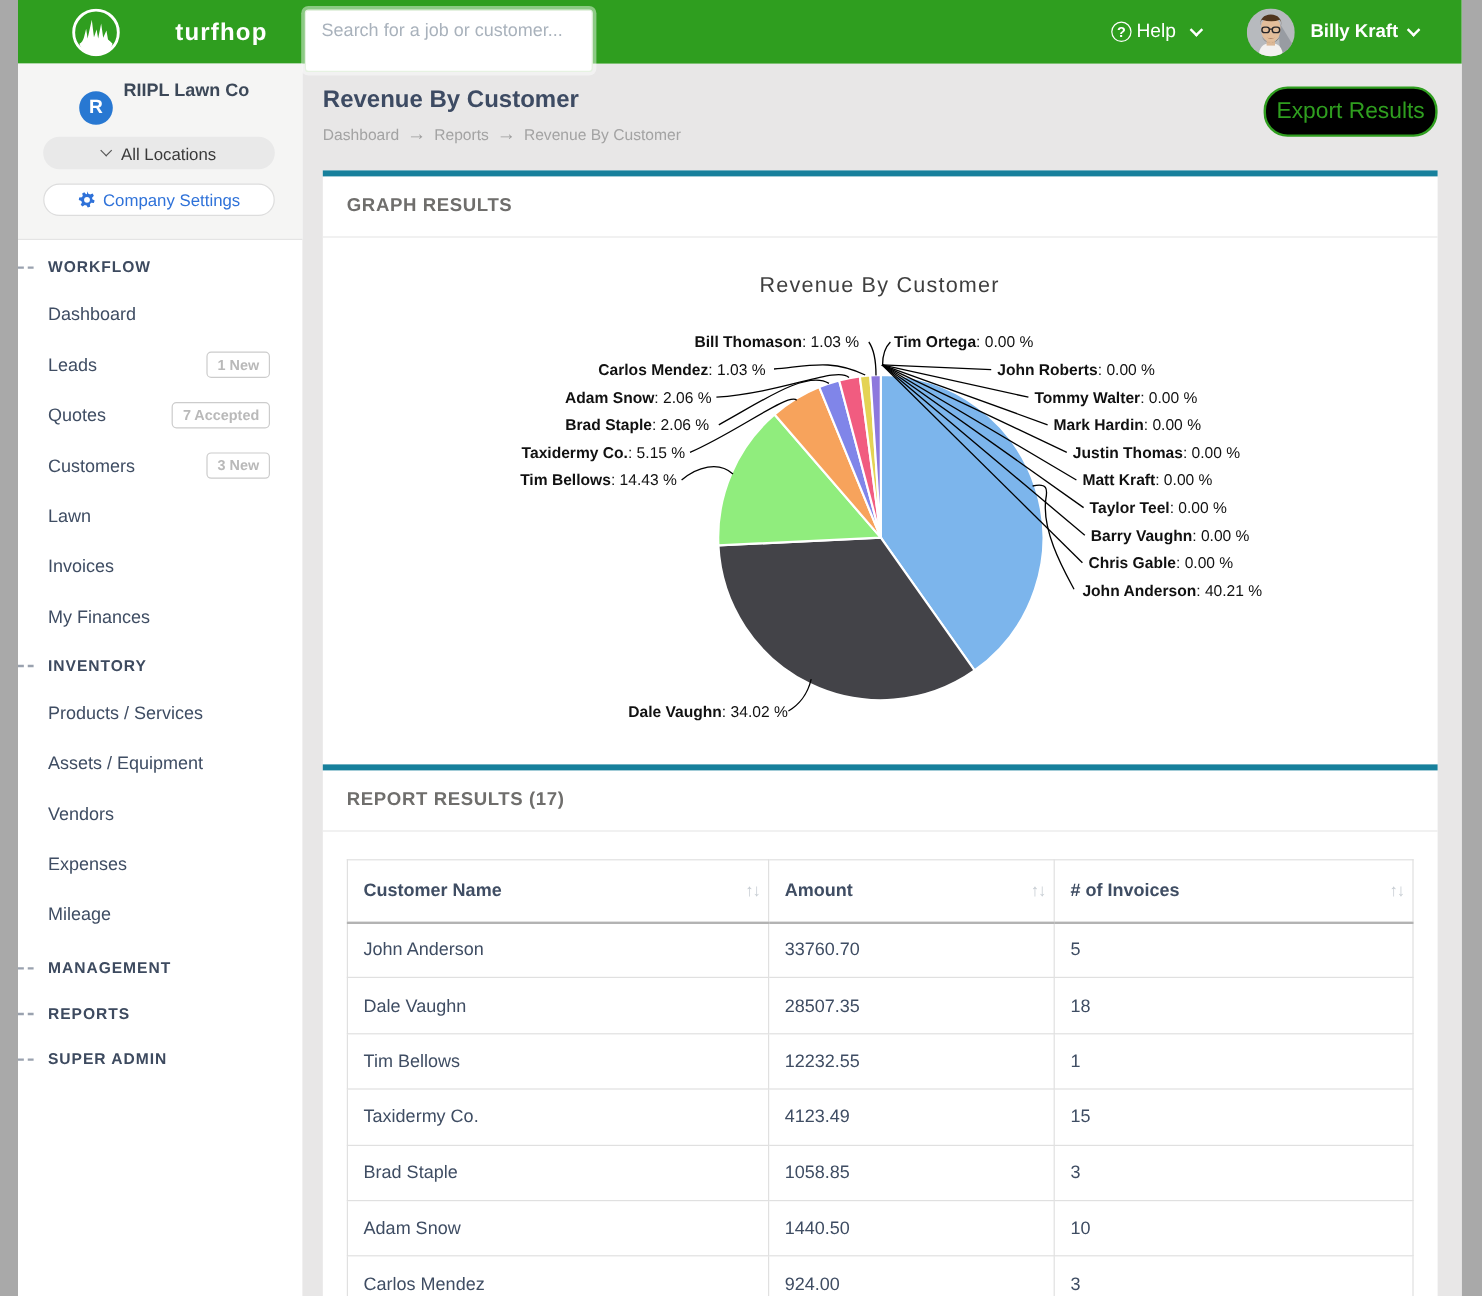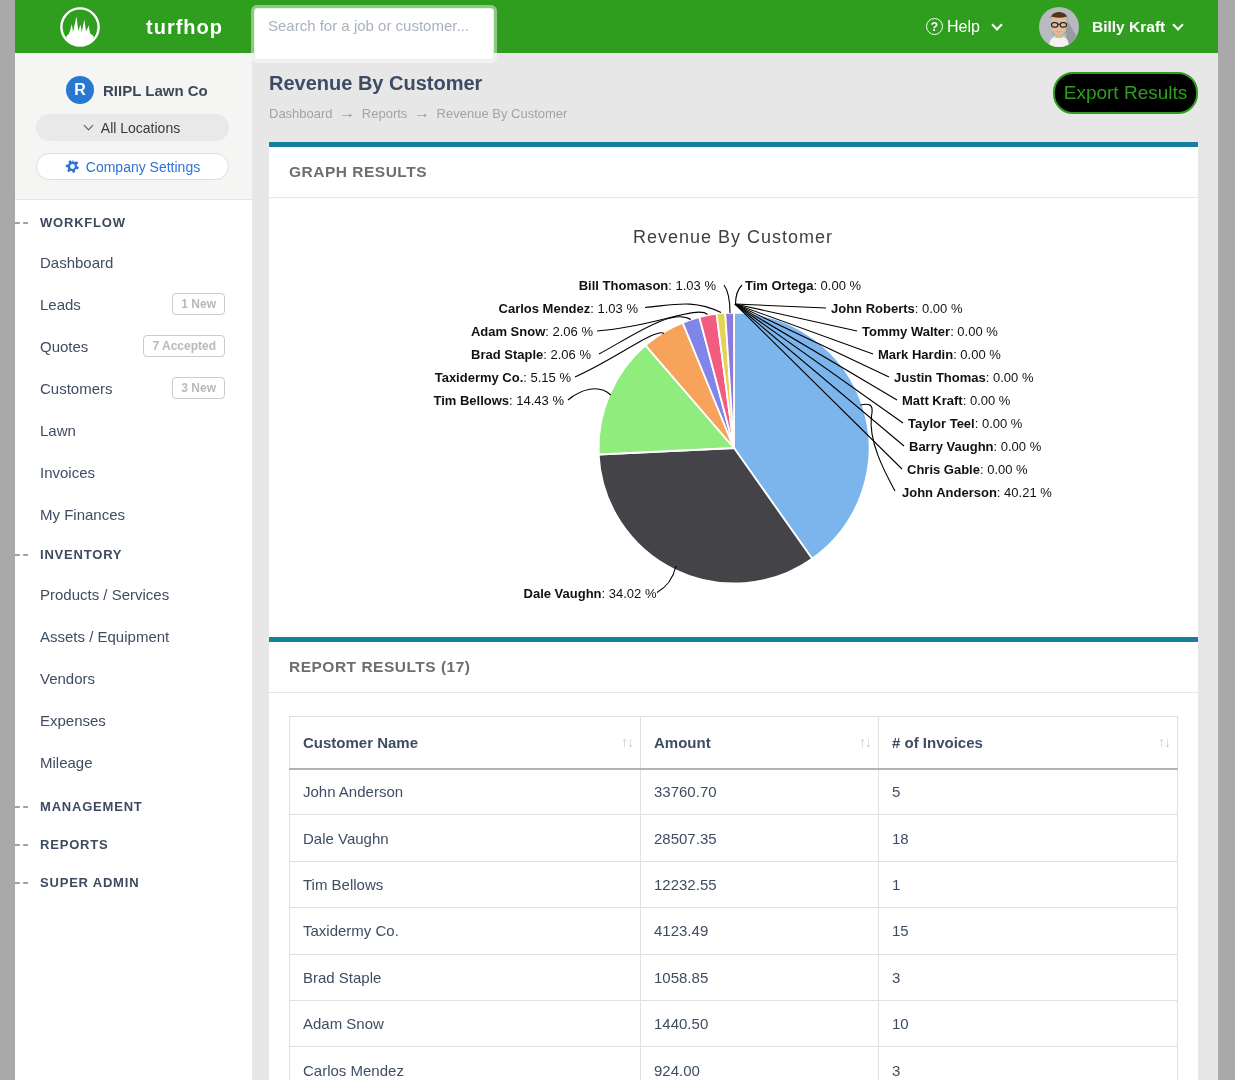--- a/index.html
+++ b/index.html
@@ -15,21 +15,21 @@
   .help .qc { width:17px; height:17px; border:1.5px solid #fff; border-radius:50%; font-size:12px; font-weight:bold; text-align:center; line-height:16px; margin-right:4px; }
   .chev { display:inline-block; width:8px; height:8px; border-right:2px solid #fff; border-bottom:2px solid #fff; transform:rotate(45deg); margin-left:13px; margin-top:-4px; }
   .avatar { position:absolute; left:1024px; top:7px; width:40px; height:40px; border-radius:50%; overflow:hidden; }
   .uname { position:absolute; left:1077px; top:0; height:53px; display:flex; align-items:center; color:#fff; font-size:15.5px; font-weight:bold; }
   .uname .chev { margin-left:9px; }
   
   .cols { display:flex; align-items:stretch; min-height:1027px; }
   .sidebar { width:237px; background:#fff; flex:none; }
   .side-top { background:#f5f5f4; border-bottom:1px solid #e4e4e4; height:147px; position:relative; }
   .riipl { position:absolute; left:51px; top:23px; width:28px; height:28px; background:#2878d2; border-radius:50%; color:#fff; font-weight:bold; font-size:16px; text-align:center; line-height:28px; }
-  .riipl-name { position:absolute; left:88px; top:29px; font-size:15px; font-weight:bold; color:#3c4858; }
+  .riipl-name { position:absolute; left:88px; top:14px; font-size:15px; font-weight:bold; color:#3c4858; }
   .pill { position:absolute; left:21px; width:193px; height:27px; border-radius:14px; font-size:14px; display:flex; align-items:center; justify-content:center; }
   .pill.loc { top:61px; background:#e9e9e9; color:#3a3a3a; }
   .pill.cs { top:100px; background:#fff; border:1px solid #ddd; color:#2f72d9; }
   .chev-d { display:inline-block; width:7px; height:7px; border-right:1.6px solid #555; border-bottom:1.6px solid #555; transform:rotate(45deg); margin-right:9px; margin-top:-4px; }
   .nav { padding-top:3px; }
   .nav .hd { height:38px; display:flex; align-items:center; padding-left:25px; font-size:13px; font-weight:bold; letter-spacing:0.8px; color:#3d4a5f; position:relative; }
   .nav .hd::before { content:""; position:absolute; left:0; top:50%; width:13px; border-top:2px dashed #9aa2af; }
   .nav .it { height:42px; display:flex; align-items:center; padding-left:25px; padding-right:27px; font-size:15px; color:#3f4d63; }
   .nav .it .badge { margin-left:auto; border:1px solid #ccc; border-radius:4px; color:#b9b9b9; font-size:12px; font-weight:bold; padding:3px 8px; }
   .mgmt { margin-top:4px; }

